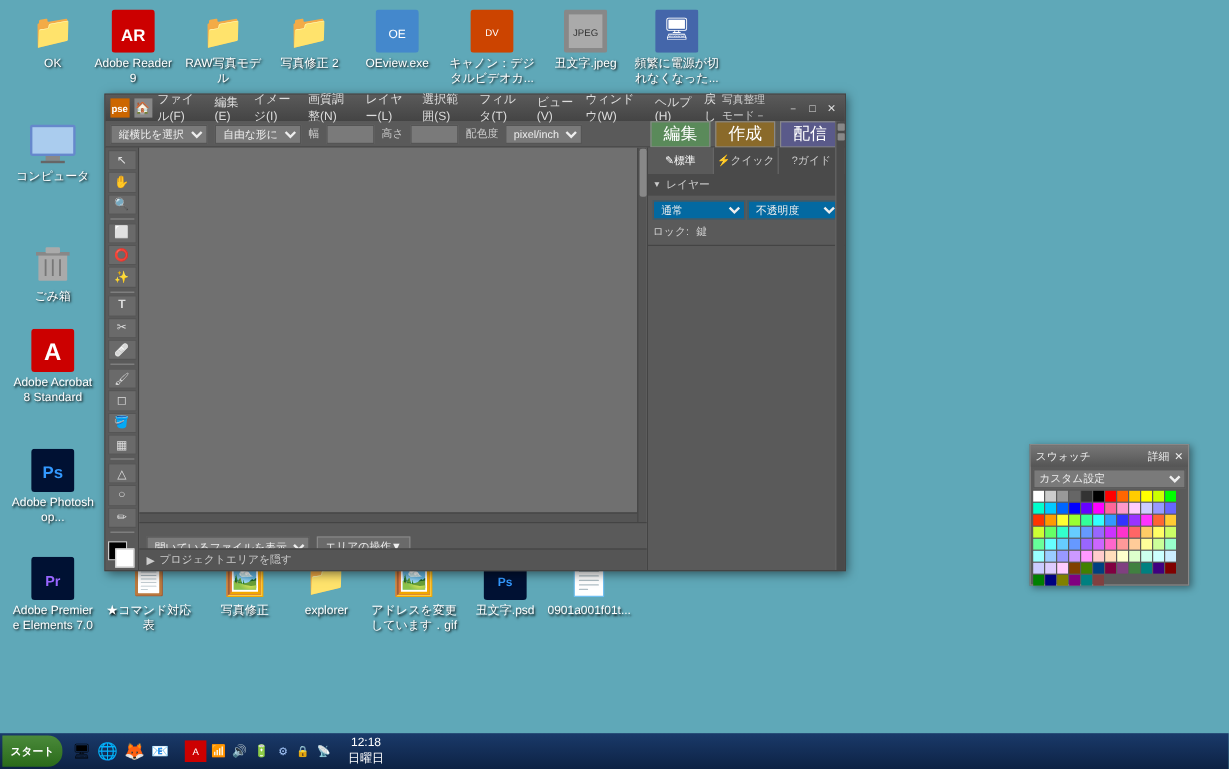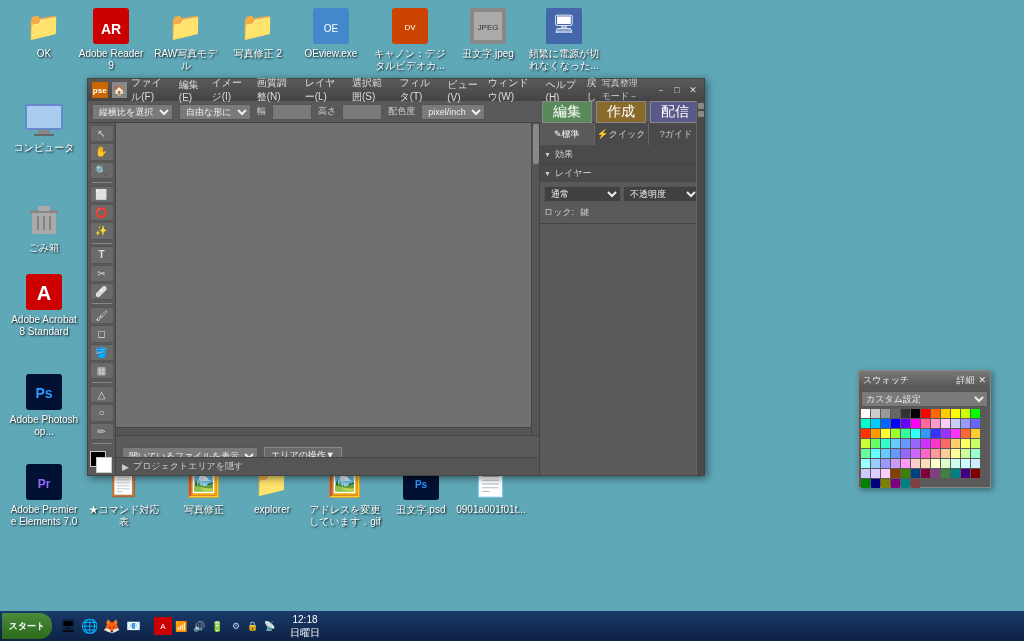--- a/index.html
+++ b/index.html
@@ -302,21 +302,21 @@
     }
     .panel-layers-toolbar {
       display: flex;
       align-items: center;
       gap: 2px;
       margin-bottom: 4px;
     }
     .panel-layers-toolbar select {
       height: 16px;
       font-size: 9px;
-      background: #404040;
+      background: #0369a1;
       border: 1px solid #555;
       color: #eee;
       padding: 0 2px;
       flex: 1;
     }
     .lock-bar {
       display: flex;
       align-items: center;
       gap: 2px;
       font-size: 9px;
@@ -735,25 +735,20 @@
           <div class="panel-tab">
             <span>⚡</span>
             <span>クイック</span>
           </div>
           <div class="panel-tab">
             <span>?</span>
             <span>ガイド</span>
           </div>
         </div>
 
-        <div class="panel-section">
-          <div class="panel-section-header">
-            <span>効果</span>
-          </div>
-        </div>
 
         <div class="panel-section">
           <div class="panel-section-header">
             <span>レイヤー</span>
           </div>
           <div class="panel-layers">
             <div class="panel-layers-toolbar">
               <select>
                 <option>通常</option>
               </select>

